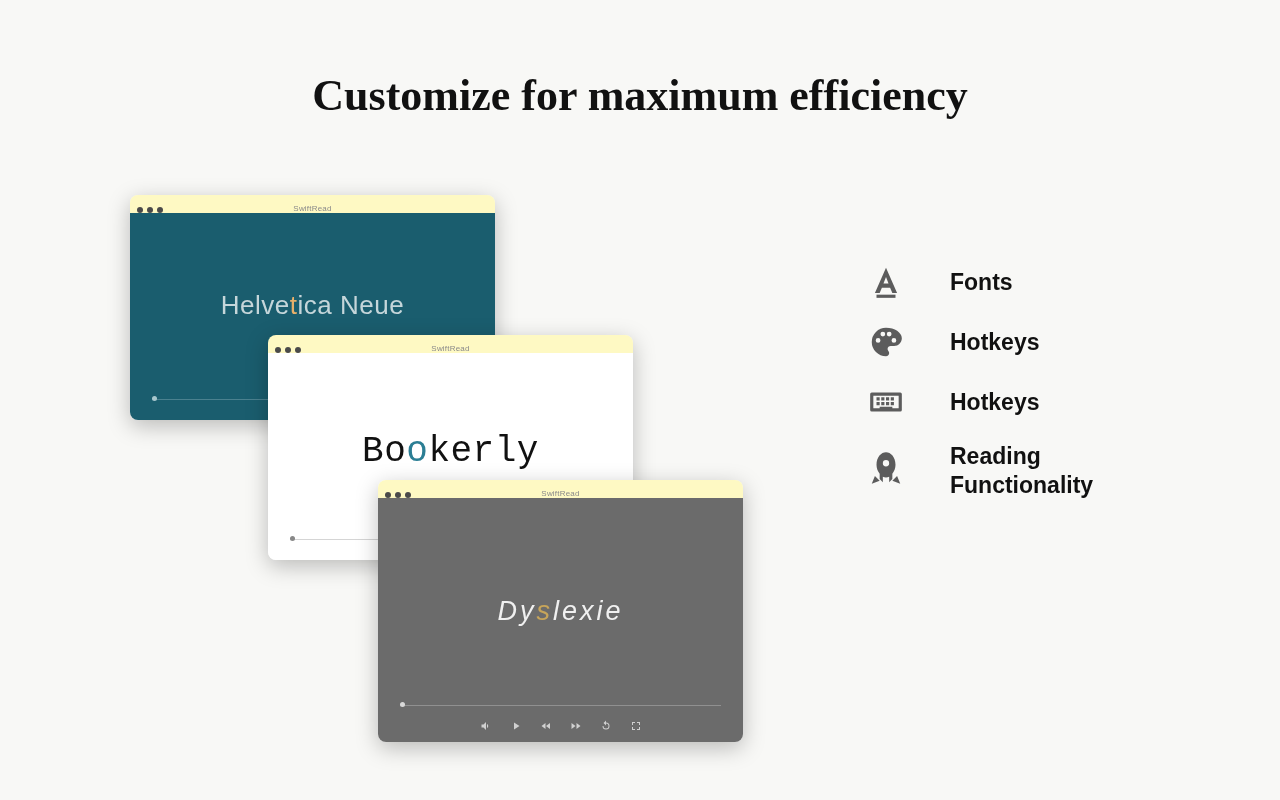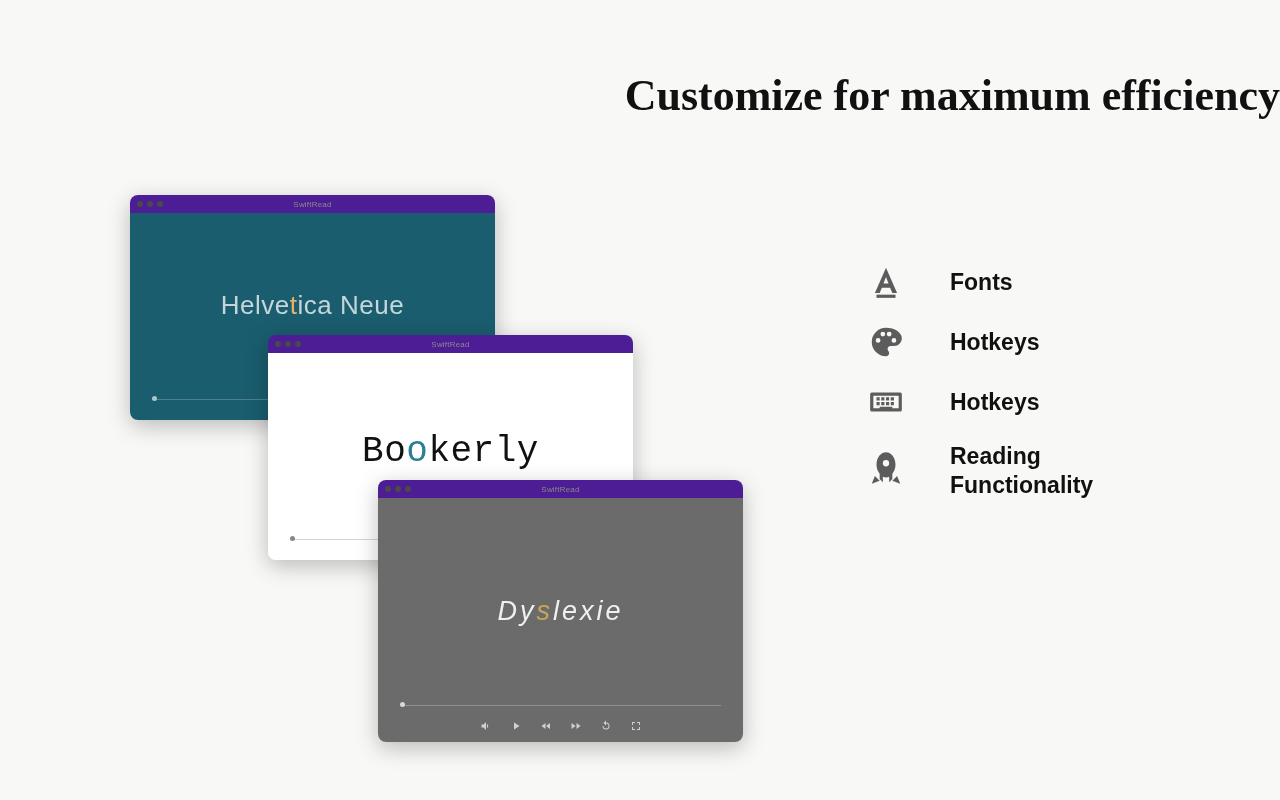--- a/index.html
+++ b/index.html
@@ -8,21 +8,21 @@
     background: #f8f8f6;
     font-family: -apple-system, BlinkMacSystemFont, "Segoe UI", Helvetica, Arial, sans-serif;
     overflow: hidden;
   }
 
   .page-title {
     font-family: "Georgia", "Times New Roman", serif;
     font-weight: 700;
     font-size: 44px;
     color: #111;
-    text-align: right;
+    text-align: center;
     margin-top: 70px;
   }
 
   
   .stage {
     position: absolute;
     left: 130px;
     top: 195px;
     width: 640px;
     height: 560px;
@@ -38,23 +38,23 @@
     display: flex;
     flex-direction: column;
   }
 
   .app-window.win1 { left: 0;   top: 0;   z-index: 1; }
   .app-window.win2 { left: 138px; top: 140px; z-index: 2; }
   .app-window.win3 { left: 248px; top: 285px; z-index: 3; }
 
   .titlebar {
     height: 18px;
-    background: #4c1d95;
-    display: flex;
-    align-items: center;
+    background: #fef9c3;
+    display: flex;
+    align-items: flex-end;
     position: relative;
   }
   .traffic-lights {
     display: flex;
     gap: 4px;
     margin-left: 7px;
   }
   .traffic-lights span {
     width: 6px; height: 6px;
     border-radius: 50%;

